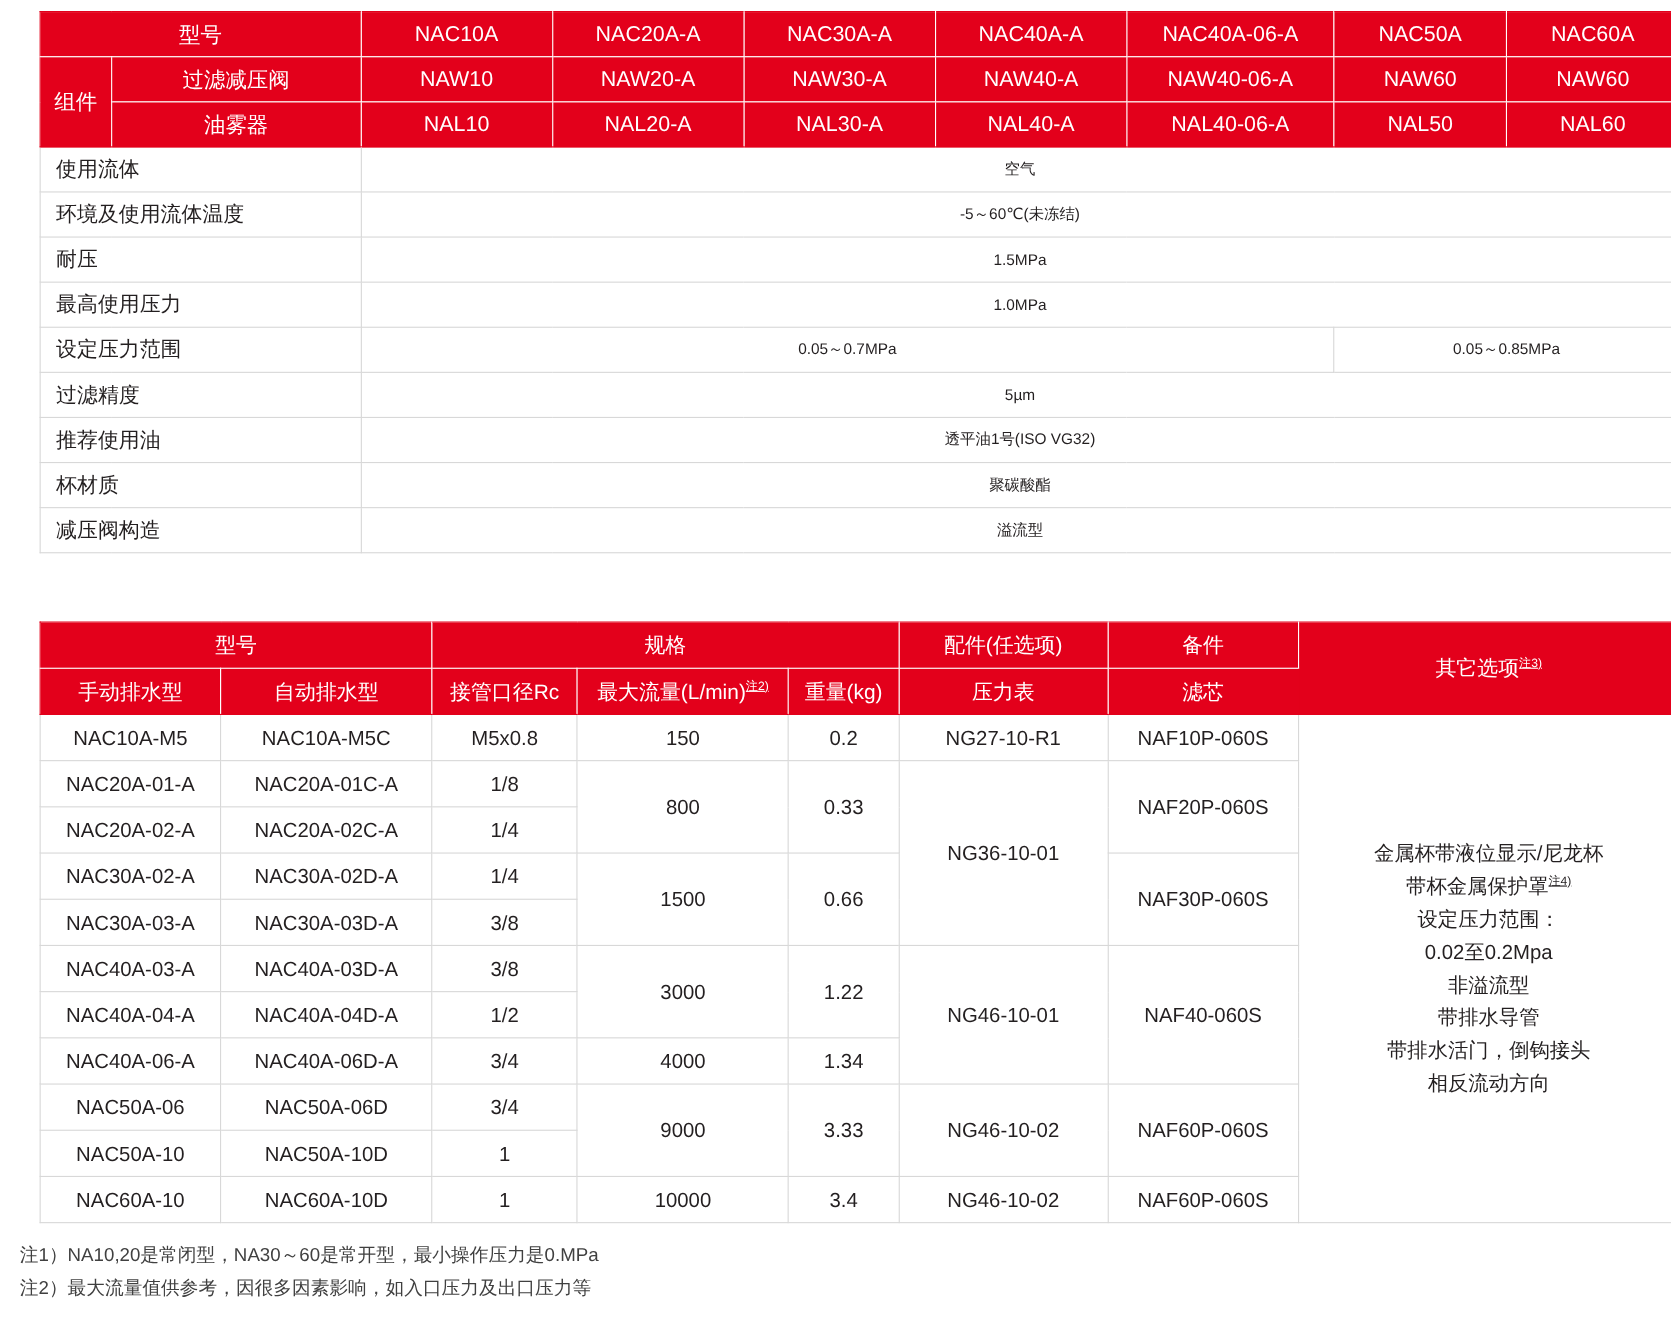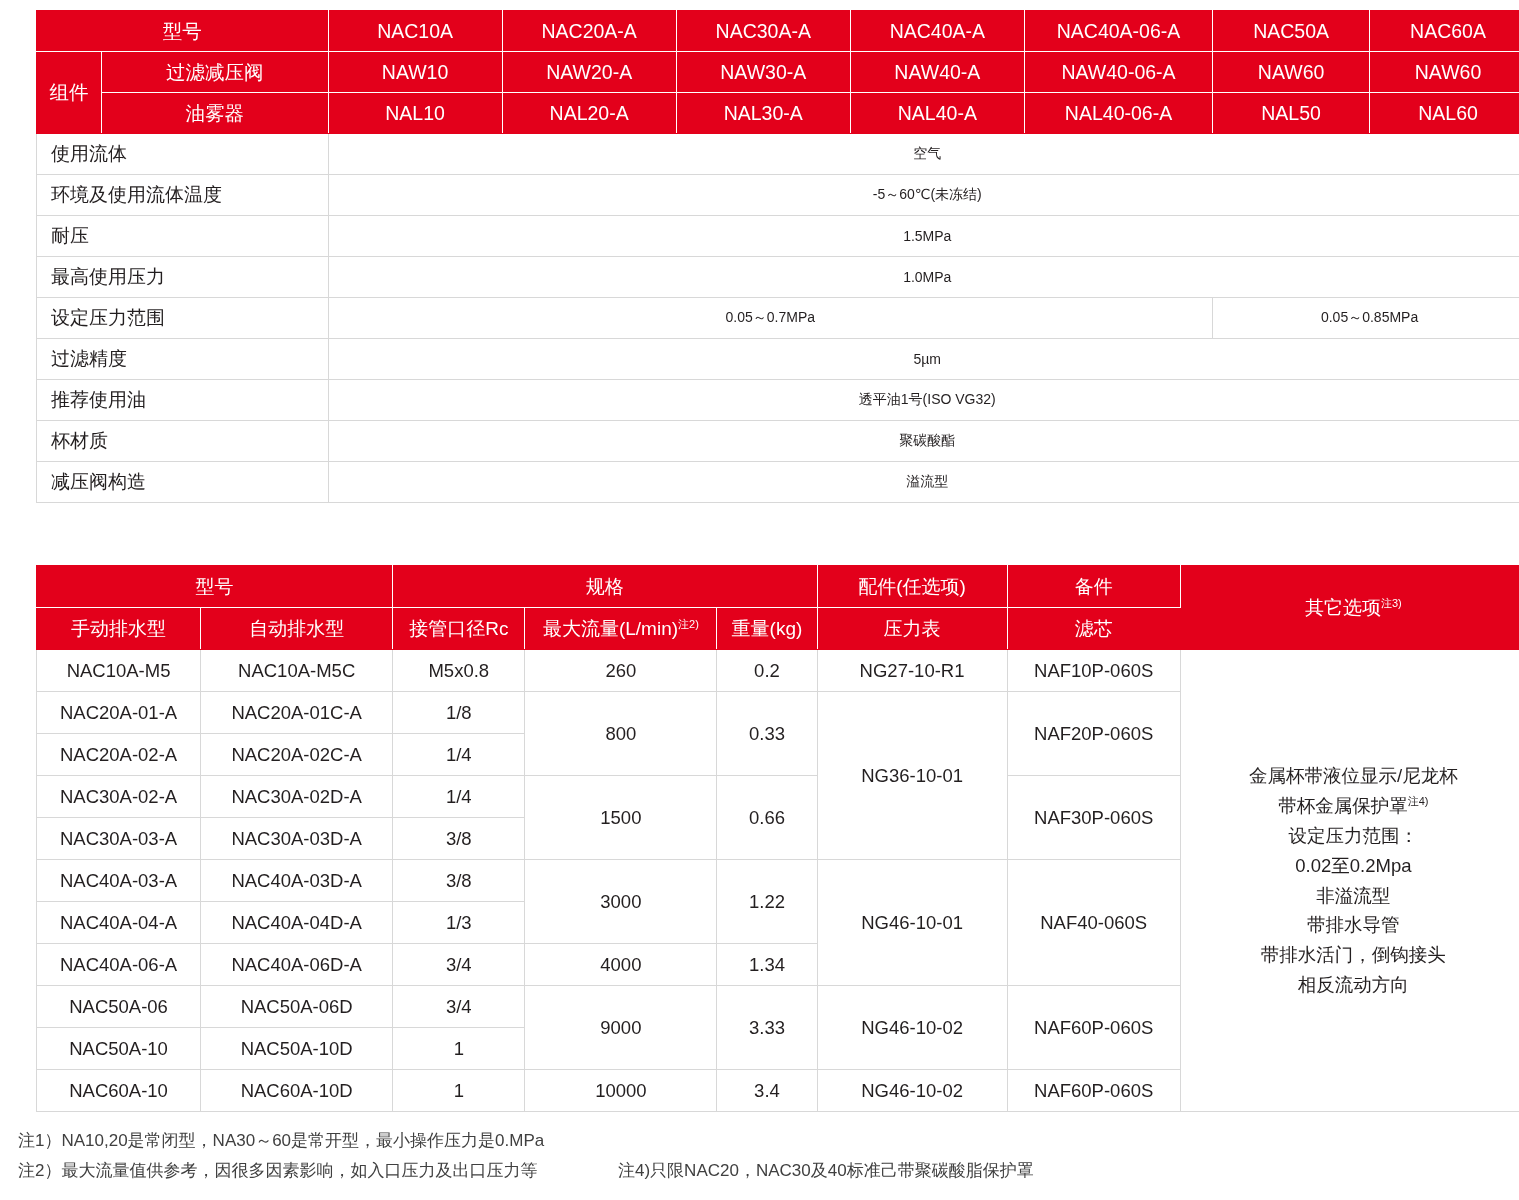--- a/index.html
+++ b/index.html
@@ -64,21 +64,21 @@
     font-size: 19px;
   }
   .t2 .hdr.sep { border-right: 1px solid #ffffff; }
   .t2 .hdr.sepb { border-bottom: 1px solid #ffffff; }
   .t2 .opts {
     font-size: 18.5px;
     line-height: 1.62;
     vertical-align: middle;
     text-align: center;
   }
-  sup { font-size: 11px; vertical-align: super; line-height: 0; }
+  sup { font-size: 11px; vertical-align: super; line-height: 0; text-decoration: underline; }
 
   
   .notes {
     margin-top: 14px;
     font-size: 17px;
     line-height: 1.75;
     color: #404040;
     padding-left: 4px;
   }
   .notes .nrow { display: flex; }
@@ -207,21 +207,21 @@
         </td>
         <td class="hdr sep">重量(kg)</td>
         <td class="hdr sep">压力表</td>
         <td class="hdr sep">滤芯</td>
       </tr>
 
       <tr>
         <td>NAC10A-M5</td>
         <td>NAC10A-M5C</td>
         <td>M5x0.8</td>
-        <td>260</td>
+        <td>150</td>
         <td>0.2</td>
         <td>NG27-10-R1</td>
         <td>NAF10P-060S</td>
         <td class="opts" rowspan="11">
           <span>金属杯带液位显示/尼龙杯</span><br>
           <span>带杯金属保护罩</span><sup>注4)</sup><br>
           <span>设定压力范围：</span><br>
           <span>0.02至0.2Mpa</span><br>
           <span>非溢流型</span><br>
           <span>带排水导管</span><br>
@@ -267,21 +267,21 @@
         <td>3/8</td>
         <td rowspan="2">3000</td>
         <td rowspan="2">1.22</td>
         <td rowspan="3">NG46-10-01</td>
         <td rowspan="3">NAF40-060S</td>
       </tr>
 
       <tr>
         <td>NAC40A-04-A</td>
         <td>NAC40A-04D-A</td>
-        <td>1/3</td>
+        <td>1/2</td>
       </tr>
 
       <tr>
         <td>NAC40A-06-A</td>
         <td>NAC40A-06D-A</td>
         <td>3/4</td>
         <td>4000</td>
         <td>1.34</td>
       </tr>
 
@@ -312,17 +312,16 @@
       </tr>
     </tbody>
   </table>
 
   <div class="notes">
     <div class="nrow">
       <div class="c1">注1）NA10,20是常闭型，NA30～60是常开型，最小操作压力是0.MPa</div>
     </div>
     <div class="nrow">
       <div class="c1">注2）最大流量值供参考，因很多因素影响，如入口压力及出口压力等</div>
-      <div class="c2">注4)只限NAC20，NAC30及40标准己带聚碳酸脂保护罩</div>
     </div>
   </div>
 
 </div>
 
 </body></html>

